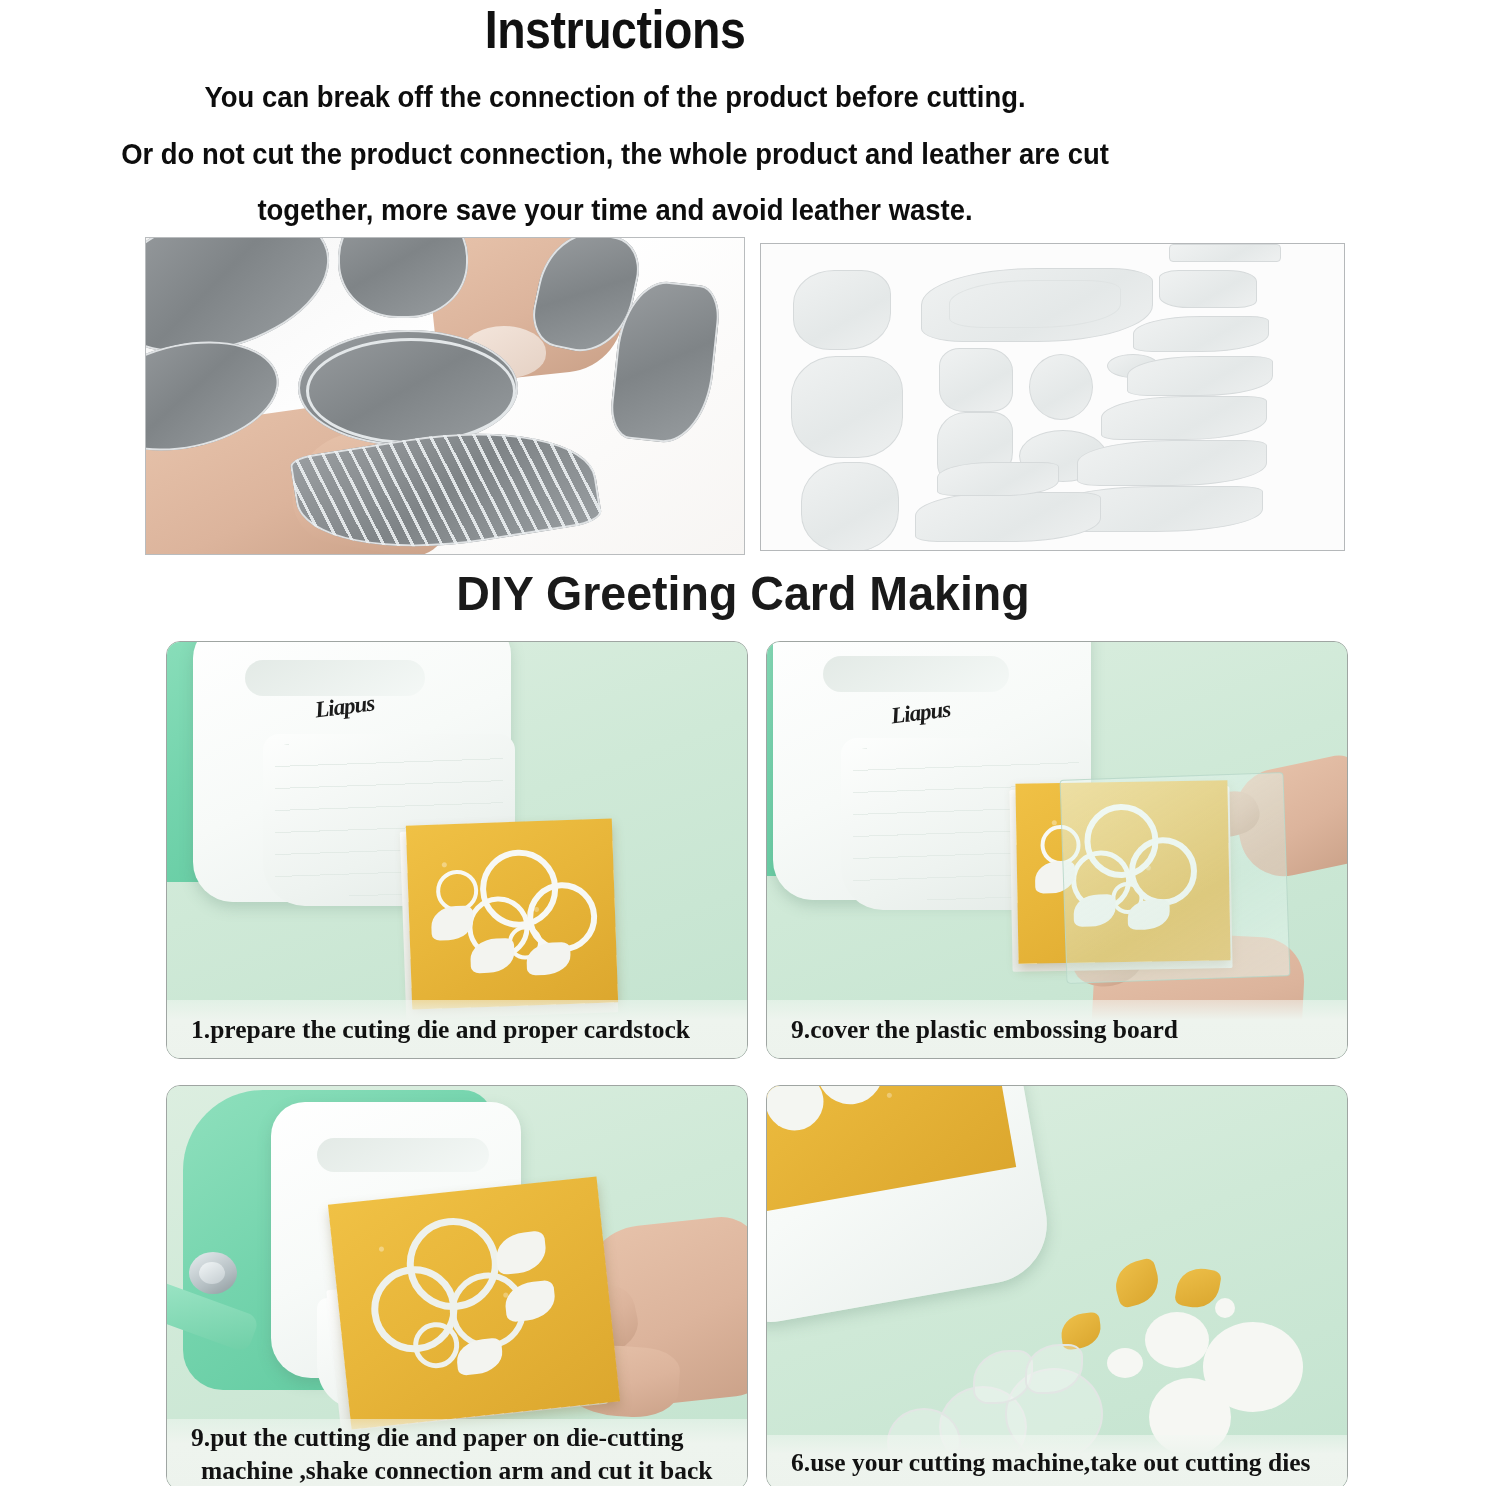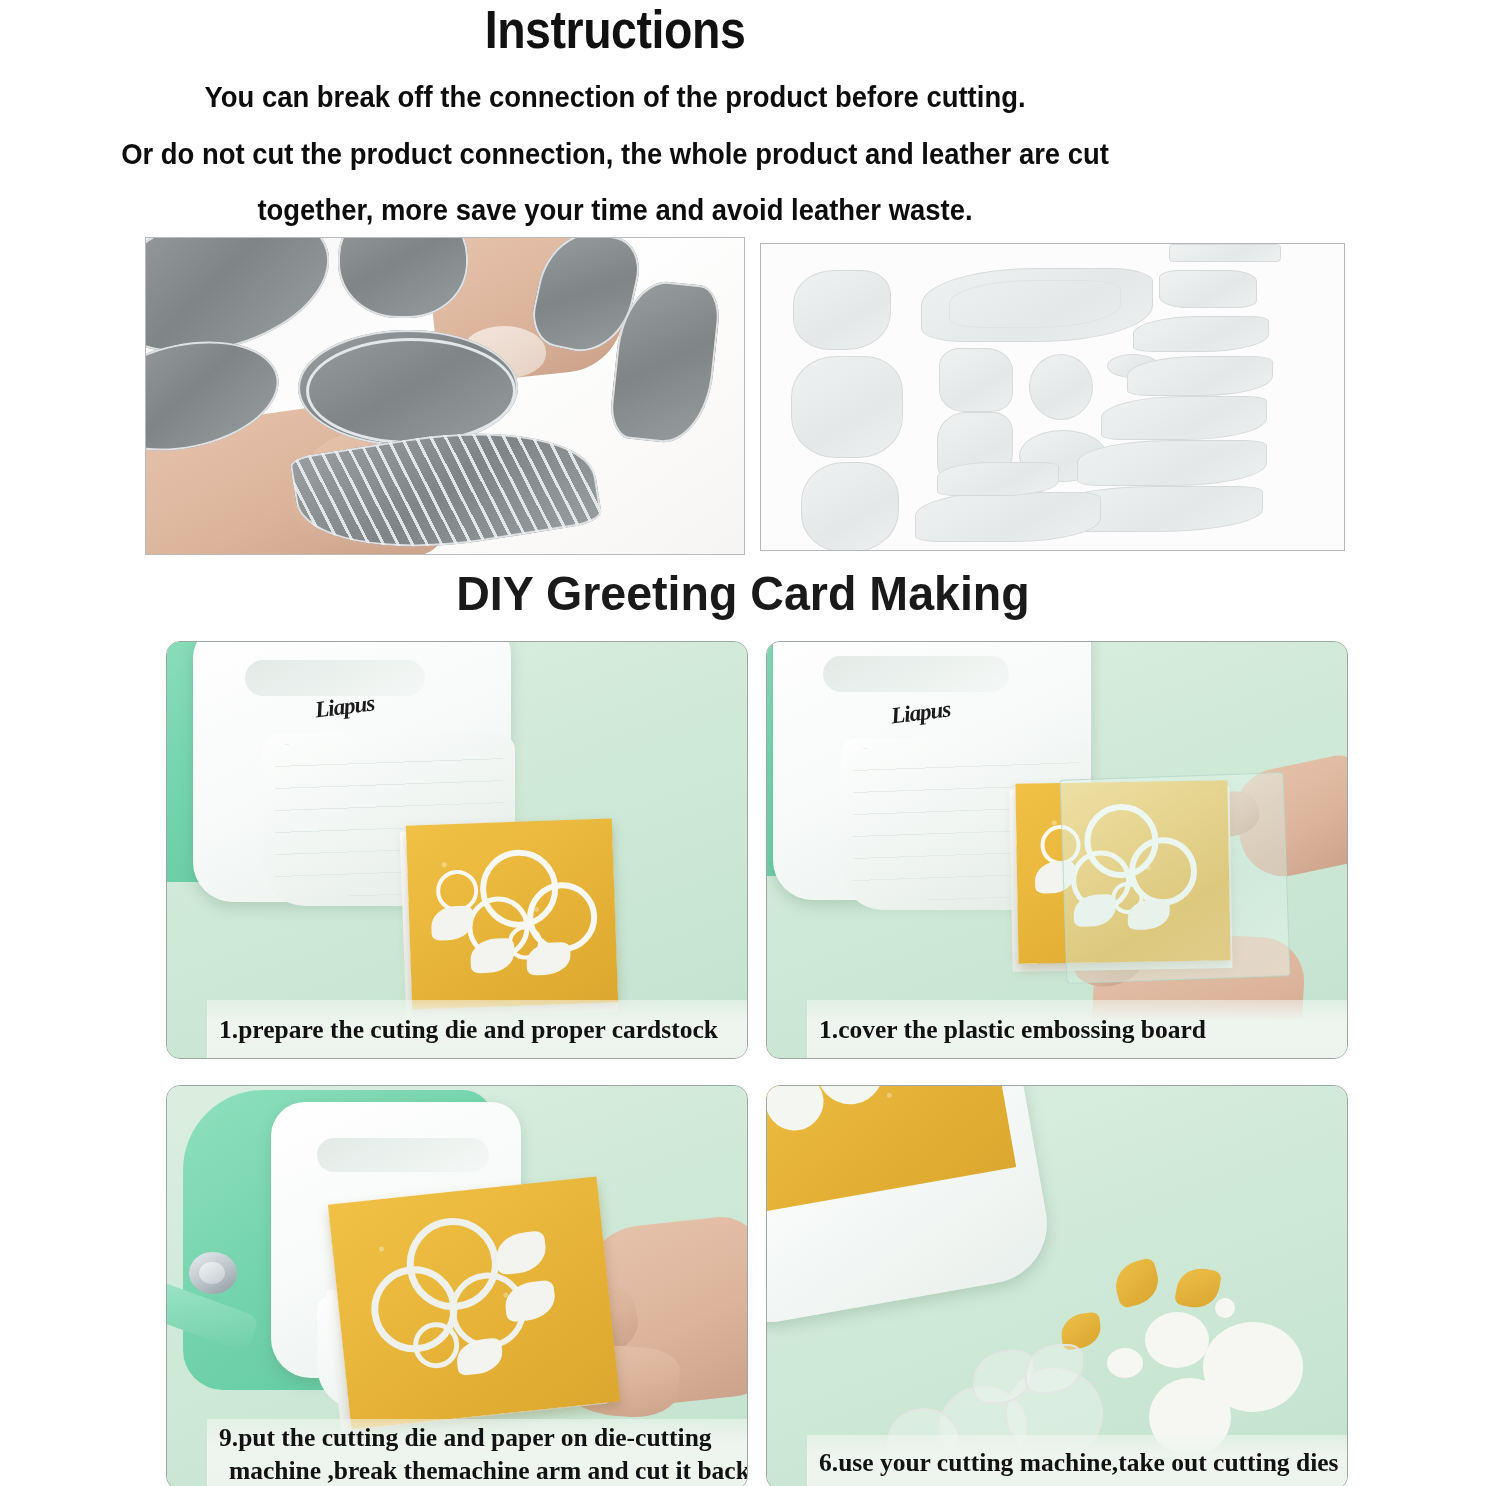--- a/index.html
+++ b/index.html
@@ -119,23 +119,22 @@
   }
 
   
   .caption {
     position: absolute;
     left: 0; right: 0; bottom: 0;
     background: linear-gradient(180deg, rgba(243,248,243,0.55) 0%, #eef4ee 35%, #edf3ed 100%);
     font-family: "Liberation Serif", serif;
     font-weight: bold;
     color: #121212;
-    padding: 4px 12px 6px 12px;
+    padding: 4px 12px 6px 24px;
     box-sizing: border-box;
-    margin-left: 40px;
   }
   .caption-1, .caption-2 { height: 58px; font-size: 25.5px; line-height: 52px; }
   .caption-3, .caption-4 { font-size: 25.5px; }
   .caption-3 { height: 70px; line-height: 33px; padding-top: 2px; }
   .caption-4 { height: 54px; line-height: 48px; }
   .cap-line { white-space: nowrap; }
   .cap-line.indent { padding-left: 10px; }
 
   
   .machine-body {
@@ -332,21 +331,21 @@
         <div class="petal" style="left:24px; top:42px; width:32px; height:32px; background:transparent; border:4px solid #f8f9f5; border-radius:50%;"></div>
         <div class="petal" style="left:94px; top:100px; width:24px; height:24px; background:transparent; border:4px solid #f8f9f5; border-radius:50%;"></div>
         <div class="leafy" style="left:18px; top:78px; width:40px; height:32px;"></div>
         <div class="leafy" style="left:56px; top:112px; width:42px; height:32px;"></div>
         <div class="leafy" style="left:110px; top:118px; width:42px; height:30px;"></div>
       </div>
 
       <div class="acrylic" style="left:296px; top:134px; width:222px; height:202px; transform:rotate(-2deg);"></div>
     </div>
     <div class="caption caption-2">
-      <span class="cap-line">1.cover the plastic  embossing board</span>
+      <span class="cap-line">9.cover the plastic  embossing board</span>
     </div>
   </div>
 
   <div class="panel panel-3">
     <div class="scene">
       <div class="machine-body" style="left:16px; top:4px; width:310px; height:300px; border-radius:80px 30px 60px 40px;"></div>
       <div class="machine-crank" style="left:-30px; top:210px; width:120px; height:38px; border-radius:12px; transform:rotate(20deg);"></div>
       <div class="crank-knob" style="left:22px; top:166px; width:48px; height:42px;"></div>
       <div class="crank-knob" style="left:32px; top:176px; width:26px; height:22px; background:linear-gradient(150deg,#f2f6f7,#c3ccd0);"></div>
       <div class="machine-plate" style="left:104px; top:16px; width:250px; height:276px;"></div>
@@ -364,21 +363,21 @@
         <div class="petal" style="left:32px; top:70px; width:72px; height:72px; background:transparent; border:7px solid #eef1ec; border-radius:50%;"></div>
         <div class="petal" style="left:110px; top:84px; width:64px; height:64px; background:transparent; border:6px solid #eef1ec; border-radius:50%;"></div>
         <div class="petal" style="left:70px; top:128px; width:36px; height:36px; background:transparent; border:5px solid #eef1ec; border-radius:50%;"></div>
         <div class="leafy" style="left:162px; top:48px; width:50px; height:40px;"></div>
         <div class="leafy" style="left:166px; top:98px; width:50px; height:38px;"></div>
         <div class="leafy" style="left:112px; top:150px; width:46px; height:34px;"></div>
       </div>
     </div>
     <div class="caption caption-3">
       <div class="cap-line">9.put the cutting die and paper on die-cutting</div>
-      <div class="cap-line indent">machine ,break themachine arm and cut it back</div>
+      <div class="cap-line indent">machine ,shake connection arm and cut it back</div>
     </div>
   </div>
 
   <div class="panel panel-4">
     <div class="scene">
 
       <div class="machine-plate" style="left:-72px; top:-58px; width:340px; height:276px; border-radius:30px 30px 60px 60px; transform:rotate(-10deg);"></div>
       <div class="gold-card" style="left:-60px; top:-70px; width:296px; height:178px; transform:rotate(-10deg); box-shadow:none;">
         <div class="petal" style="left:116px; top:22px; width:66px; height:66px; background:#f4f6f2; border-radius:50%;"></div>
         <div class="petal" style="left:60px; top:46px; width:58px; height:58px; background:#f4f6f2; border-radius:50%;"></div>

